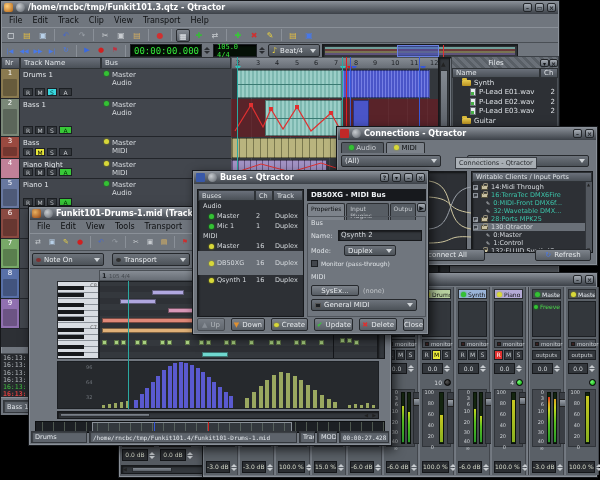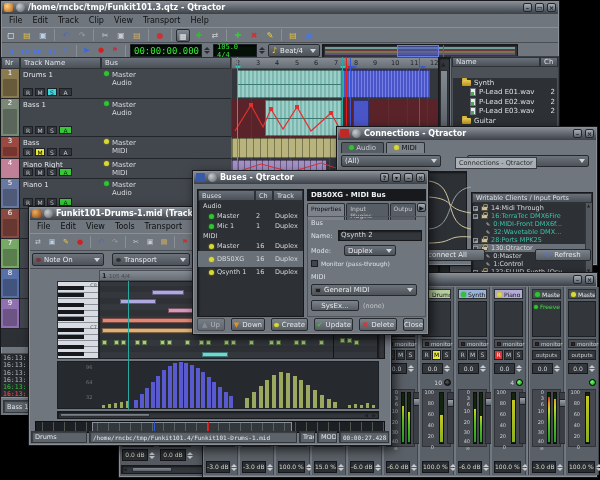--- a/index.html
+++ b/index.html
@@ -347,20 +347,26 @@
     <div class="vline" style="left:236px;background:#2aa8a0;"></div>
     <div class="vline" style="left:341px;background:#2aa8a0;"></div>
 
     <div class="sunken" style="position:absolute;left:437px;top:56px;width:12px;height:290px;">
       <div class="raised" style="position:absolute;left:1px;right:1px;top:12px;height:60px;"></div>
       <div style="position:absolute;left:2px;top:2px;font-size:6px;color:#222;">▲</div>
       <div style="position:absolute;left:2px;bottom:2px;font-size:6px;color:#222;">▼</div>
     </div>
 
     <div style="position:absolute;left:450px;top:55px;width:108px;height:115px;border:1px solid #3c4147;background:#4c5157;">
+      <div style="height:11px;display:flex;align-items:center;
+           background:repeating-linear-gradient(45deg,#6a7078 0 3px,#595f66 3px 6px);color:#e8ecf0;font-size:7px;">
+        <span style="flex:1;text-align:center;">Files</span>
+        <span class="tbtn" style="width:8px;height:8px;">▾</span>
+        <span class="tbtn" style="width:8px;height:8px;">×</span>
+      </div>
       <div style="display:flex;height:10px;">
         <span class="hdrcell" style="flex:1;">Name</span>
         <span class="hdrcell" style="width:18px;">Ch</span>
       </div>
       <div class="listbg" style="position:absolute;left:1px;right:1px;top:21px;bottom:1px;overflow:hidden;">
         <div class="fitem">
             <span style="width:4px;"></span>
             <span class="ffold"></span>
             <span style="flex:1;">Synth</span>
           </div>
@@ -471,21 +477,21 @@
 
     <div class="sunken listbg" style="position:absolute;left:6px;top:44px;width:124px;height:82px;"></div>
 
     <svg style="position:absolute;left:92px;top:46px;" width="42" height="80">
       <path d="M0,8 C30,12 12,52 42,56" fill="none" stroke="#cfc7a0" stroke-width="1"></path>
       <path d="M0,24 C28,26 14,36 42,40" fill="none" stroke="#cfc7a0" stroke-width="1"></path>
       <path d="M0,56 C28,54 14,18 42,14" fill="none" stroke="#9aa0a8" stroke-width="1"></path>
       <path d="M0,70 C26,70 16,62 42,64" fill="none" stroke="#cfc7a0" stroke-width="1"></path>
     </svg>
 
-    <div class="sunken listbg" style="position:absolute;left:134px;top:44px;width:122px;height:82px;overflow:hidden;margin-top:21px;">
+    <div class="sunken listbg" style="position:absolute;left:134px;top:44px;width:122px;height:82px;overflow:hidden;">
       <div class="hdrcell" style="height:10px;font-size:6.5px;">Writable Clients / Input Ports</div>
       <div style="padding:1px 1px 0 1px;">
         <div class="citem">
             <span class="exp">+</span>
             <span class="lock"></span>
             <span>14:Midi Through</span>
           </div>
         <div class="citem">
             <span class="exp">−</span>
             <span class="lock"></span>
@@ -1147,21 +1153,21 @@
           <span style="width:2px;"></span>
           <span>MIDI</span>
         </div>
       <div class="citem" style="height:10px;">
           <span style="width:8px;"></span>
           <span class="dot dy"></span>
           <span style="flex:1;">Master</span>
           <span style="width:16px;">16</span>
           <span style="width:28px;">Duplex</span>
         </div>
-      <div class="citem" style="height:16px;background:#6a7078;">
+      <div class="citem" style="height:24px;background:#6a7078;">
           <span style="width:8px;"></span>
           <span class="dot dy"></span>
           <span style="flex:1;">DB50XG</span>
           <span style="width:16px;">16</span>
           <span style="width:28px;">Duplex</span>
         </div>
       <div class="citem" style="height:10px;">
           <span style="width:8px;"></span>
           <span class="dot dy"></span>
           <span style="flex:1;">Qsynth 1</span>
@@ -1189,31 +1195,31 @@
           <span class="combo" style="width:52px;height:11px;">
               <span>Duplex</span>
               <span class="arr"></span>
             </span>
         </div>
         <div style="display:flex;align-items:center;gap:3px;margin-top:4px;">
           <span style="width:7px;height:7px;background:#42464c;border:1px solid #1c1f23;"></span>
           <span style="font-size:6px;color:#dde1e5;">Monitor (pass-through)</span>
         </div>
         <div style="font-size:6.5px;color:#dde1e5;margin-top:6px;">MIDI</div>
+        <div style="display:flex;align-items:center;gap:4px;margin-top:4px;">
+          <span class="btn" style="width:48px;height:11px;">SysEx...</span>
+          <span style="font-size:6.5px;color:#c2c6ca;">(none)</span>
+        </div>
         <div style="margin-top:3px;">
           <span class="combo" style="width:106px;height:12px;">
               <span style="width:6px;height:5px;background:#1c1f23;border:1px solid #555;"></span>
               <span>General MIDI</span>
               <span class="arr"></span>
             </span>
         </div>
-        <div style="display:flex;align-items:center;gap:4px;margin-top:4px;">
-          <span class="btn" style="width:48px;height:11px;">SysEx...</span>
-          <span style="font-size:6.5px;color:#c2c6ca;">(none)</span>
-        </div>
       </div>
     </div>
 
     <div style="position:absolute;left:4px;right:4px;bottom:3px;height:13px;display:flex;gap:6px;align-items:center;">
       <span class="btn" style="width:30px;height:13px;opacity:.55;">
           <span style="color:#9aa0a8;">▲</span>
           <span>Up</span>
         </span>
       <span class="btn" style="width:36px;height:13px;">
           <span style="color:#e09030;">▼</span>

